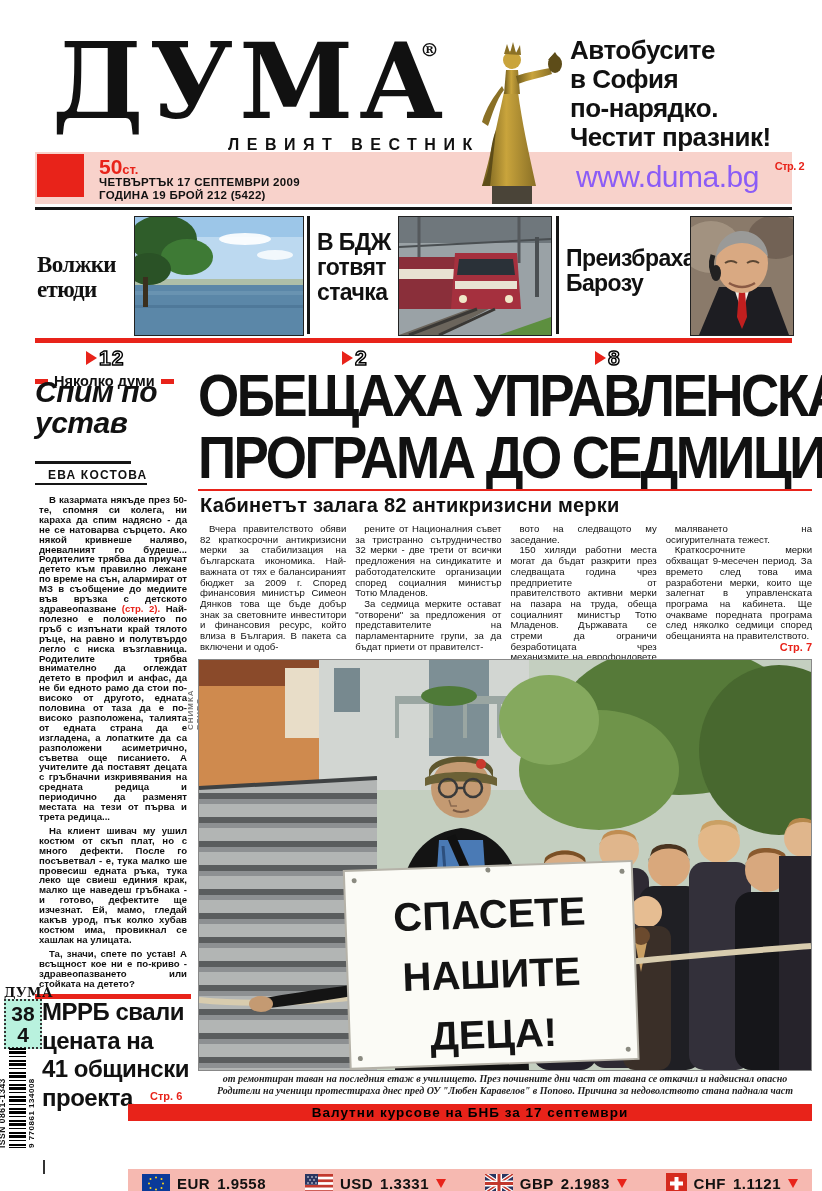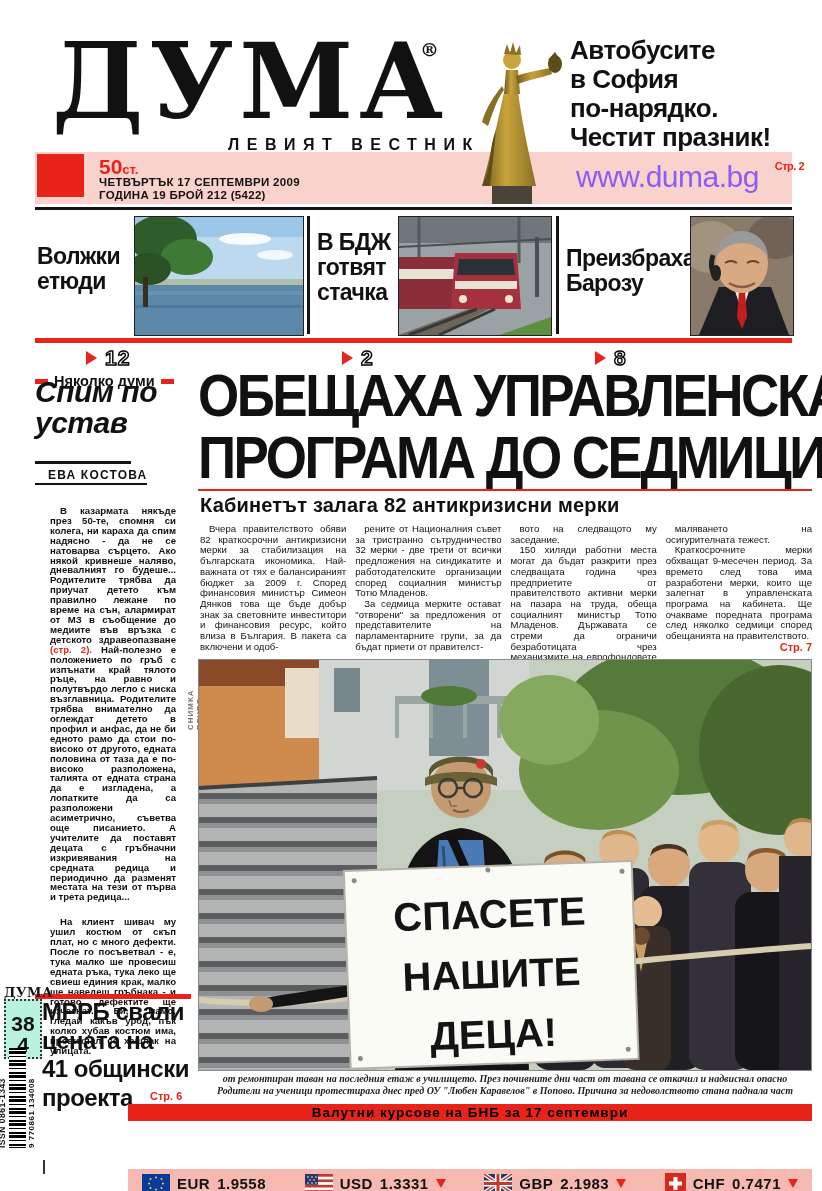--- a/index.html
+++ b/index.html
@@ -19,47 +19,47 @@
   .price-small{font-size:13px;font-weight:bold;color:#e8231a;}
   .dateline{font-size:11.5px;font-weight:bold;letter-spacing:.3px;line-height:13px;}
   .promo{font-size:26px;font-weight:bold;line-height:29px;letter-spacing:-.5px;}
   .promo-ref{font-size:11px;font-weight:bold;color:#e8231a;text-align:right;}
   .website{font-size:30px;font-weight:normal;color:#8b5cf6;letter-spacing:-.5px;}
   .rule-black{background:#151515;}
   .rule-red{background:#e8231a;}
   
   .teaser-label{font-size:23px;font-weight:bold;line-height:25px;letter-spacing:-.6px;}
   .tphoto{border:1px solid #222;}
-  .marker{display:flex;align-items:center;gap:8px;}
+  .marker{display:flex;align-items:center;gap:2px;}
   .marker-tri{width:0;height:0;border-left:11px solid #e8231a;border-top:7px solid transparent;border-bottom:7px solid transparent;}
   .marker-num{font-size:21px;font-weight:bold;color:#fff;-webkit-text-stroke:1.4px #000;
               text-shadow:0 0 1px #000;letter-spacing:1px;}
   
   .rubric{display:flex;align-items:center;gap:6px;font-size:14.5px;font-weight:bold;}
   .rubric-dash{width:13px;height:5px;background:#e8231a;}
   .op-title{font-size:30px;font-weight:bold;line-height:31px;letter-spacing:-.5px;}
   .op-author{font-size:12px;font-weight:bold;letter-spacing:1.2px;padding-left:13px;}
   .op-body{font-size:9.6px;line-height:9.9px;font-weight:bold;text-align:justify;}
-  .op-body p{margin:15px;text-indent:10px;}
+  .op-body p{margin:4px;text-indent:10px;}
   
   .headline{font-size:53px;font-weight:bold;line-height:55px;letter-spacing:-2.5px;
             transform:scaleY(1.13);transform-origin:top left;white-space:nowrap;}
   .subtitle{font-size:20px;font-weight:bold;letter-spacing:.2px;}
   .cols{display:flex;gap:9px;font-size:9.6px;line-height:10.7px;text-align:justify;}
   .cols .col{flex:1;}
   .cols p{margin:0;text-indent:9px;}
   .pageref{font-size:11px;font-weight:bold;color:#e8231a;text-align:right;}
   .photo-credit{writing-mode:vertical-rl;transform:rotate(180deg);font-size:8px;color:#777;
                 letter-spacing:1px;font-weight:bold;}
   .caption{font-family:"Liberation Serif",serif;font-style:italic;font-weight:bold;
            font-size:10px;line-height:11.5px;text-align:center;color:#222;}
   
   .mini-logo{font-family:"DejaVu Serif",serif;font-weight:bold;font-size:13px;letter-spacing:.5px;}
   .weather-box{background:#b9f2de;border:2px dotted #333;text-align:center;
-               font-size:21px;font-weight:bold;line-height:21px;padding-top:12px;}
+               font-size:21px;font-weight:bold;line-height:21px;padding-top:2px;}
   .barcode{background:repeating-linear-gradient(to bottom,#000 0 2px,#fff 2px 3px,#000 3px 6px,#fff 6px 8px,#000 8px 9px,#fff 9px 12px);}
   .vtext{writing-mode:vertical-rl;transform:rotate(180deg);font-size:8.5px;font-weight:bold;letter-spacing:.5px;}
   .story-line{font-size:24px;font-weight:bold;line-height:28.5px;letter-spacing:-.5px;}
   
   .cur-head{background:#e8231a;color:#000000;font-size:13.5px;font-weight:bold;letter-spacing:1px;
             display:flex;align-items:center;justify-content:center;}
   .cur-bar{background:#f6b9b1;display:flex;align-items:center;padding:0 14px;justify-content:space-between;margin-top:48px;}
   .cur-item{display:flex;align-items:center;gap:7px;font-size:15px;font-weight:bold;letter-spacing:.5px;}
   .down-tri{width:0;height:0;border-top:9px solid #e8231a;border-left:5px solid transparent;border-right:5px solid transparent;}
   .tick{background:#333;}
@@ -105,21 +105,21 @@
     <div>Автобусите</div>
     <div>в София</div>
     <div>по-нарядко.</div>
     <div>Честит празник!</div>
     <div class="promo-ref">Стр. 2</div>
   </div>
   <div class="abs website" style="left:576px;top:160px;">www.duma.bg</div>
 
   <div class="abs rule-black" style="left:35px;top:207px;width:757px;height:3px;"></div>
 
-  <div class="abs teaser-label" style="left:37px;top:244px;width:96px;">Волжки етюди</div>
+  <div class="abs teaser-label" style="left:37px;top:252px;width:96px;font-family:Liberation Serif, serif;">Волжки етюди</div>
   <svg class="abs tphoto" style="left:134px;top:216px;" width="168" height="118" viewBox="0 0 168 118">
     <rect width="168" height="70" fill="#9cc6e8"></rect>
     <rect y="20" width="168" height="50" fill="#bcd9f0"></rect>
     <ellipse cx="110" cy="22" rx="26" ry="6" fill="#fff" opacity=".9"></ellipse>
     <ellipse cx="140" cy="38" rx="18" ry="5" fill="#fff" opacity=".8"></ellipse>
     <rect y="62" width="168" height="8" fill="#aebfa8"></rect>
     <rect y="68" width="168" height="50" fill="#5b87a8"></rect>
     <rect y="74" width="168" height="4" fill="#6f98b5" opacity=".7"></rect>
     <rect y="88" width="168" height="3" fill="#4a7494" opacity=".7"></rect>
     <ellipse cx="28" cy="22" rx="34" ry="24" fill="#2f5d2a"></ellipse>
@@ -189,20 +189,21 @@
     <span class="rubric-dash"></span>
   </div>
   <div class="abs op-title" style="left:35px;top:376px;width:150px;font-style:italic;">Спим по устав</div>
   <div class="abs rule-black" style="left:35px;top:461px;width:96px;height:2.5px;"></div>
   <div class="abs op-author" style="left:35px;top:468px;">ЕВА КОСТОВА</div>
   <div class="abs rule-black" style="left:35px;top:483px;width:112px;height:1.5px;"></div>
 
   <div class="abs op-body" style="left:35px;top:491px;width:156px;">
     <p><span>В казармата някъде през 50-те, спомня си колега, ни караха да спим надясно - да не се натоварва сърцето. Ако някой кривнеше наляво, дневалният го будеше... Родителите трябва да приучат детето към правилно лежане по време на сън, алармират от МЗ в съобщение до медиите във връзка с детското здравеопазване </span><span class="red b">(стр. 2).</span><span> Най-полезно е положението по гръб с изпънати край тялото ръце, на равно и полутвърдо легло с ниска възглавница. Родителите трябва внимателно да оглеждат детето в профил и анфас, да не би едното рамо да стои по-високо от другото, едната половина от таза да е по-високо разположена, талията от едната страна да е изгладена, а лопатките да са разположени асиметрично, съветва още писанието. А учителите да поставят децата с гръбначни изкривявания на средната редица и периодично да разменят местата на тези от първа и трета редица...</span></p>
     <p>На клиент шивач му ушил костюм от скъп плат, но с много дефекти. После го посъветвал - е, тука малко ше провесиш едната ръка, тука леко ще свиеш единия крак, малко ще наведеш гръбнака - и готово, дефектите ще изчезнат. Ей, мамо, гледай какъв урод, пък колко хубав костюм има, провикнал се хашлак на улицата.</p>
+    <p>Та, значи, спете по устав! А всъщност кое ни е по-криво - здравеопазването или стойката на детето?</p>
   </div>
   <div class="abs rule-red" style="left:35px;top:994px;width:156px;height:5px;"></div>
 
   <div class="abs headline" style="left:198px;top:364px;">
     <div>ОБЕЩАХА УПРАВЛЕНСКА</div>
     <div>ПРОГРАМА ДО СЕДМИЦИ</div>
   </div>
   <div class="abs rule-red" style="left:198px;top:489px;width:614px;height:2px;"></div>
   <div class="abs subtitle" style="left:200px;top:494px;">Кабинетът залага 82 антикризисни мерки</div>
 
@@ -411,18 +412,18 @@
       <span>2.1983</span>
       <span class="down-tri"></span>
     </div>
     <div class="cur-item">
       <svg width="21" height="21" viewBox="0 0 21 21">
         <rect width="21" height="21" fill="#d52b1e"></rect>
         <rect x="8.5" y="4" width="4" height="13" fill="#fff"></rect>
         <rect x="4" y="8.5" width="13" height="4" fill="#fff"></rect>
       </svg>
       <span>CHF</span>
-      <span>0.7471</span>
+      <span>1.1121</span>
       <span class="down-tri"></span>
     </div>
   </div>
 
 </div>
 
 </body></html>

